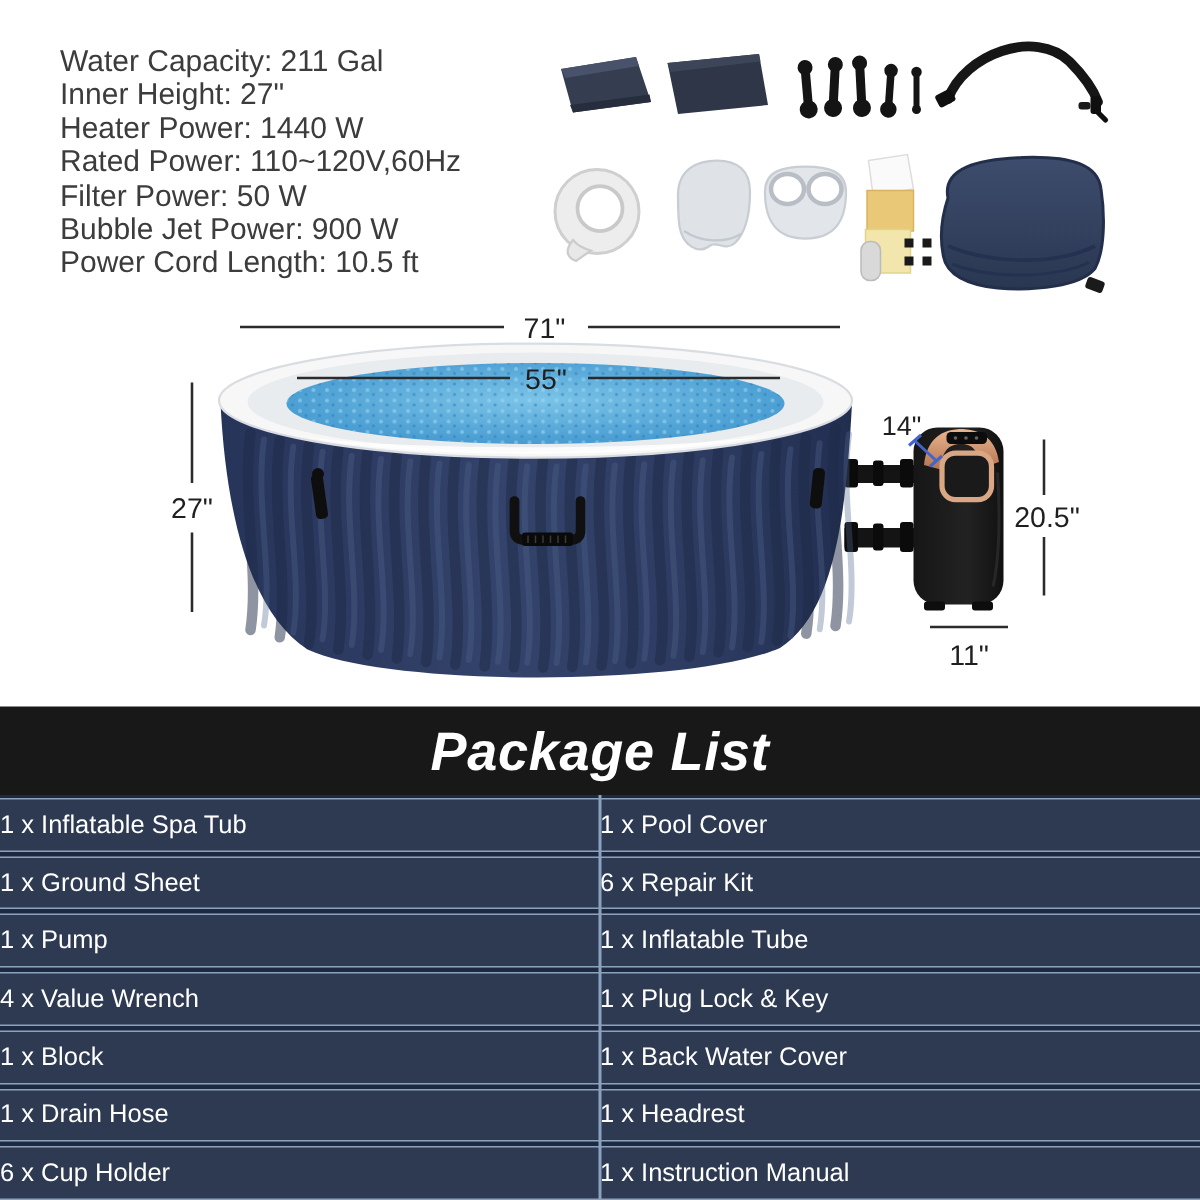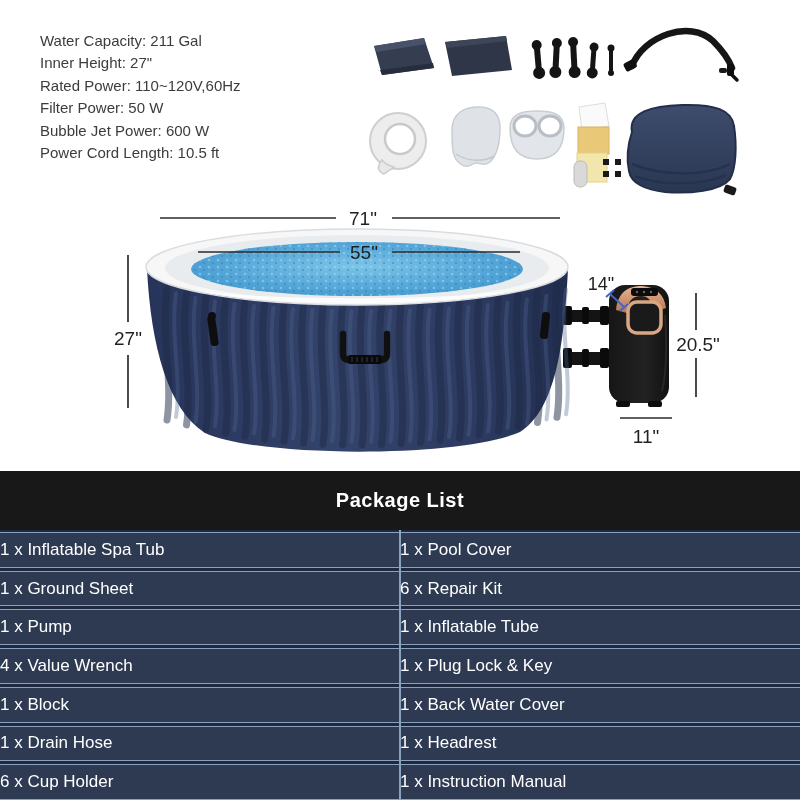--- a/index.html
+++ b/index.html
@@ -1,50 +1,51 @@
 <!DOCTYPE html>
 <html><head>
 <meta charset="utf-8">
 <style>
   html,body{margin:0;padding:0;background:#ffffff;}
   .canvas{position:relative;width:800px;height:800px;background:#ffffff;overflow:hidden;
           font-family:"Liberation Sans", sans-serif;}
   
-  .specs{position:absolute;left:40px;top:30px;font-size:15px;color:#3c3c3c;line-height:22.4px;}
+  .specs{position:absolute;left:40px;top:30px;font-size:20px;color:#3c3c3c;line-height:22.4px;}
   .specs div{white-space:nowrap;}
   
   .acc{position:absolute;left:360px;top:12px;width:400px;height:190px;}
   .tub{position:absolute;left:0px;top:195px;width:800px;height:272px;}
   
   .pkg-header{position:absolute;left:0;top:471px;width:800px;height:59px;background:#181818;
               display:flex;align-items:center;justify-content:center;}
-  .pkg-title{color:#ffffff;font-size:20px;font-weight:bold;letter-spacing:0.5px;}
+  .pkg-title{color:#ffffff;font-size:36px;font-weight:bold;letter-spacing:0.5px;font-style:italic;}
   .pkg-table{position:absolute;left:0;top:530px;width:800px;height:270px;background:#1e2940;
              display:flex;flex-direction:column;gap:3px;padding-top:2px;box-sizing:border-box;}
   .pkg-row{flex:1;background:#2d3a52;border-top:1px solid #8ba2bf;border-bottom:1px solid #8ba2bf;
            display:grid;grid-template-columns:1fr 1fr;align-items:center;}
   .pkg-cell{color:#ffffff;font-size:17px;white-space:nowrap;}
   .pkg-cell.left{}
   .pkg-cell.right{}
   .pkg-vline{position:absolute;left:399px;top:530px;width:2px;height:270px;background:#8ba2bf;}
   svg text{font-family:"Liberation Sans", sans-serif;}
   .dim{fill:#1f1f1f;font-size:19px;}
   .dim14{fill:#1f1f1f;font-size:18px;}
 </style>
 </head>
 <body>
 
 <div class="canvas">
 
   <div class="specs">
     <div>Water Capacity: 211 Gal</div>
     <div>Inner Height: 27"</div>
+    <div>Heater Power: 1440 W</div>
     <div>Rated Power: 110~120V,60Hz</div>
     <div>Filter Power: 50 W</div>
-    <div>Bubble Jet Power: 600 W</div>
+    <div>Bubble Jet Power: 900 W</div>
     <div>Power Cord Length: 10.5 ft</div>
   </div>
 
   <svg class="acc" viewBox="0 0 400 190">
     <defs>
       <linearGradient id="navyG" x1="0" y1="0" x2="0" y2="1">
         <stop offset="0" stop-color="#3e4c6d"></stop>
           <stop offset="1" stop-color="#2a3752"></stop>
       </linearGradient>
     </defs>

